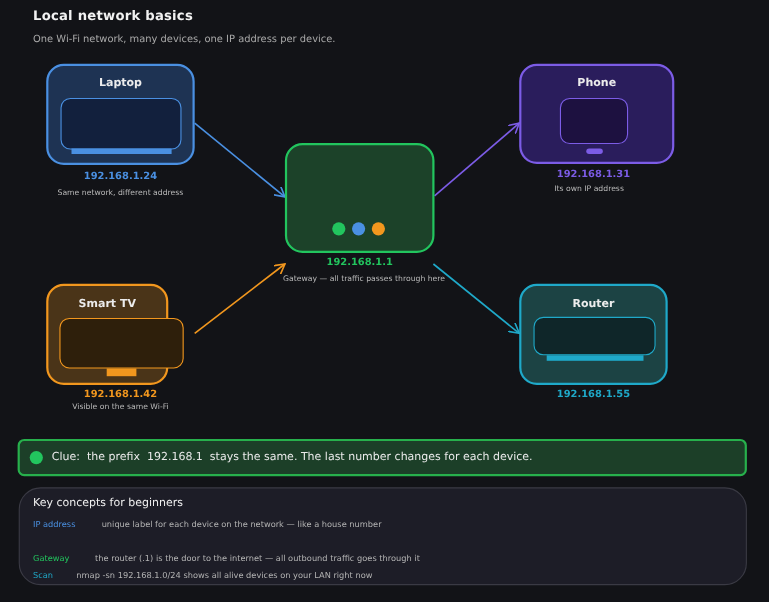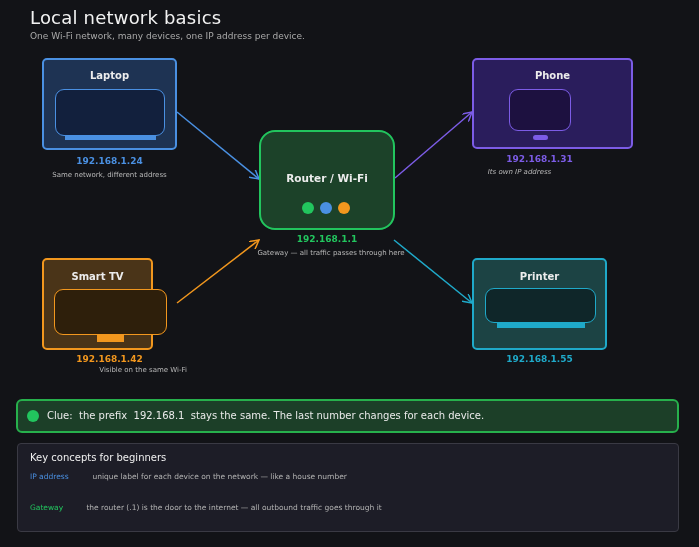--- a/index.html
+++ b/index.html
@@ -3,43 +3,43 @@
 <meta charset="utf-8">
 <style>
   html, body { margin:0; padding:0; }
   body {
     width:699px; height:547px; overflow:hidden;
     background:#121317;
     font-family:"DejaVu Sans", sans-serif;
     color:#e6e6e6;
     position:relative;
   }
-  .title { position:absolute; left:30px; top:7px; font-size:18px; font-weight:normal; color:#f2f2f2; letter-spacing:0.2px; }
+  .title { position:absolute; left:30px; top:7px; font-size:12px; font-weight:bold; color:#f2f2f2; letter-spacing:0.2px; }
   .subtitle { position:absolute; left:30px; top:31px; font-size:9px; color:#a9a9a9; }
 
   svg#arrows { position:absolute; left:0; top:0; }
 
-  .device { position:absolute; border:2px solid; border-radius:5px; box-sizing:border-box; }
+  .device { position:absolute; border:2px solid; border-radius:16px; box-sizing:border-box; }
   .device .dname { position:absolute; left:0; right:0; text-align:center; font-size:10px; font-weight:bold; color:#ececec; }
   .device .screen { position:absolute; border:1.5px solid; border-radius:9px; box-sizing:border-box; }
   .device .bar { position:absolute; }
 
   .ip { position:absolute; font-size:9px; font-weight:bold; text-align:center; }
   .note { position:absolute; font-size:7px; color:#b8b8b8; text-align:center; white-space:nowrap; }
 
   .clue {
     position:absolute; left:16px; top:399px; width:663px; height:34px; box-sizing:border-box;
     background:#1c3f28; border:2px solid #27b04c; border-radius:6px;
   }
   .clue .dot { position:absolute; left:9px; top:9px; width:12px; height:12px; border-radius:50%; background:#22c55e; }
   .clue .txt { position:absolute; left:29px; top:9px; font-size:10px; color:#eaeaea; white-space:pre; }
 
   .concepts {
     position:absolute; left:17px; top:443px; width:662px; height:89px; box-sizing:border-box;
-    background:#1d1d27; border:1px solid #3a3a44; border-radius:4px;
+    background:#1d1d27; border:1px solid #3a3a44; border-radius:20px;
   }
   .concepts .head { position:absolute; left:12px; top:8px; font-size:10px; color:#f0f0f0; }
   .concepts .row { position:absolute; left:12px; font-size:7.5px; white-space:nowrap; }
   .concepts .term { display:inline-block; }
   .concepts .desc { color:#b3b3b3; }
 </style>
 </head>
 <body>
 
 <div class="title">Local network basics</div>
@@ -68,48 +68,47 @@
 
 <div class="device" style="left:42px; top:58px; width:135px; height:92px; border-color:#4a90e2; background:#1e3353;">
   <div class="dname" style="top:10px;">Laptop</div>
   <div class="screen" style="left:11px; top:29px; width:110px; height:47px; border-color:#4a90e2; background:#12203d;"></div>
   <div class="bar" style="left:21px; top:75px; width:91px; height:5px; background:#4a90e2;"></div>
 </div>
 <div class="ip" style="left:42px; top:156px; width:135px; color:#4a90e2;">192.168.1.24</div>
 <div class="note" style="left:32px; top:171px; width:155px;">Same network, different address</div>
 
 <div class="device" style="left:259px; top:130px; width:136px; height:100px; border-color:#22c55e; background:#1c4229; border-radius:16px;">
-  <div class="dname" style="top:40px; font-size:10.5px;">Router / Wi-Fi</div>
   <div style="position:absolute; left:41px; top:70px; width:50px; height:13px;">
     <span style="position:absolute; left:0; top:0; width:12px; height:12px; border-radius:50%; background:#22c55e;"></span>
     <span style="position:absolute; left:18px; top:0; width:12px; height:12px; border-radius:50%; background:#4a90e2;"></span>
     <span style="position:absolute; left:36px; top:0; width:12px; height:12px; border-radius:50%; background:#f2971e;"></span>
   </div>
 </div>
 <div class="ip" style="left:259px; top:234px; width:136px; color:#22c55e;">192.168.1.1</div>
 <div class="note" style="left:236px; top:249px; width:190px;">Gateway — all traffic passes through here</div>
 
-<div class="device" style="left:472px; top:58px; width:161px; height:91px; border-color:#7c5ce6; background:#2a1d5c;">
+<div class="device" style="left:472px; top:58px; width:141px; height:91px; border-color:#7c5ce6; background:#2a1d5c;">
   <div class="dname" style="top:10px;">Phone</div>
   <div class="screen" style="left:35px; top:29px; width:62px; height:42px; border-color:#7c5ce6; background:#1d1140;"></div>
   <div class="bar" style="left:59px; top:75px; width:15px; height:5px; border-radius:3px; background:#7c5ce6;"></div>
 </div>
 <div class="ip" style="left:472px; top:154px; width:135px; color:#7c5ce6;">192.168.1.31</div>
-<div class="note" style="left:442px; top:168px; width:155px;font-style:italic;">Its own IP address</div>
+<div class="note" style="left:458px; top:168px; width:155px;">Its own IP address</div>
 
 <div class="device" style="left:42px; top:258px; width:111px; height:92px; border-color:#f2971e; background:#4a3418;">
   <div class="dname" style="top:11px;">Smart TV</div>
   <div class="screen" style="left:10px; top:29px; width:113px; height:46px; border-color:#f2971e; background:#2e1f0b;"></div>
   <div class="bar" style="left:53px; top:75px; width:27px; height:7px; background:#f2971e;"></div>
 </div>
 <div class="ip" style="left:42px; top:354px; width:135px; color:#f2971e;">192.168.1.42</div>
-<div class="note" style="left:32px; top:366px; width:155px;text-align:right;">Visible on the same Wi-Fi</div>
+<div class="note" style="left:32px; top:366px; width:155px;">Visible on the same Wi-Fi</div>
 
 <div class="device" style="left:472px; top:258px; width:135px; height:92px; border-color:#1fa9c9; background:#1c4344;">
-  <div class="dname" style="top:11px;">Printer</div>
+  <div class="dname" style="top:11px;">Router</div>
   <div class="screen" style="left:11px; top:28px; width:111px; height:35px; border-color:#1fa9c9; background:#0f2629;"></div>
   <div class="bar" style="left:23px; top:63px; width:88px; height:5px; background:#1fa9c9;"></div>
 </div>
 <div class="ip" style="left:472px; top:354px; width:135px; color:#1fa9c9;">192.168.1.55</div>
 <div class="note" style="left:462px; top:366px; width:155px;margin-top:36px;">Another device on the LAN</div>
 
 <div class="clue">
   <span class="dot"></span>
   <span class="txt">Clue:  the prefix  192.168.1  stays the same. The last number changes for each device.</span>
 </div>
@@ -117,13 +116,17 @@
 <div class="concepts">
   <div class="head">Key concepts for beginners</div>
   <div class="row" style="top:28px;">
     <span class="term" style="width:60px; color:#4a90e2;">IP address</span>
     <span class="desc">unique label for each device on the network — like a house number</span>
   </div>
   <div class="row" style="top:59px;">
     <span class="term" style="width:54px; color:#22c55e;">Gateway</span>
     <span class="desc">the router (.1) is the door to the internet — all outbound traffic goes through it</span>
   </div>
+  <div class="row" style="top:74px;">
+    <span class="term" style="width:37px; color:#1fa9c9;">Scan</span>
+    <span class="desc">nmap -sn 192.168.1.0/24 shows all alive devices on your LAN right now</span>
+  </div>
 </div>
 
 </body></html>

